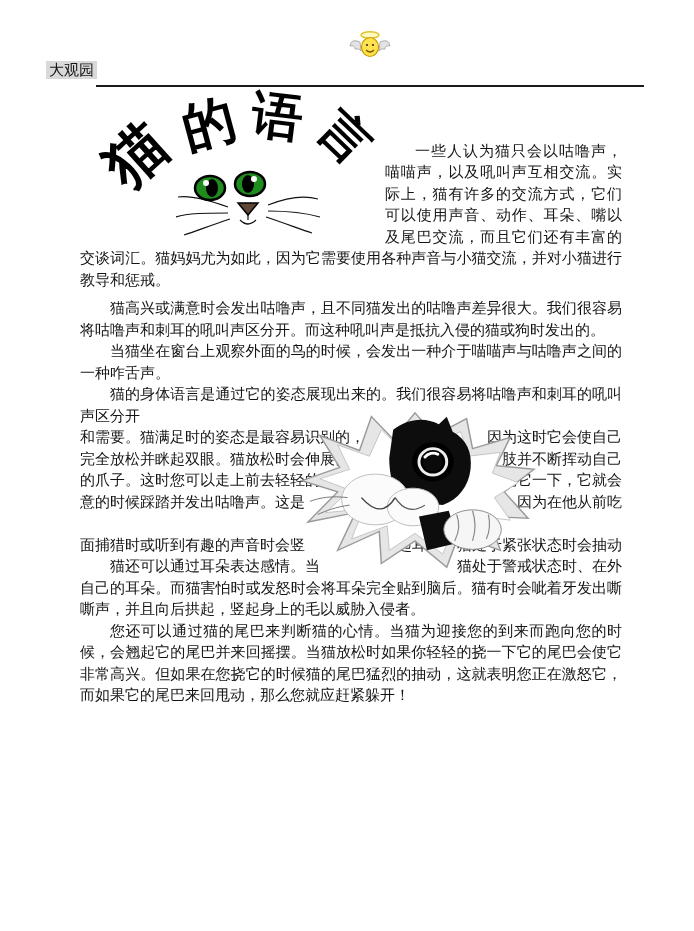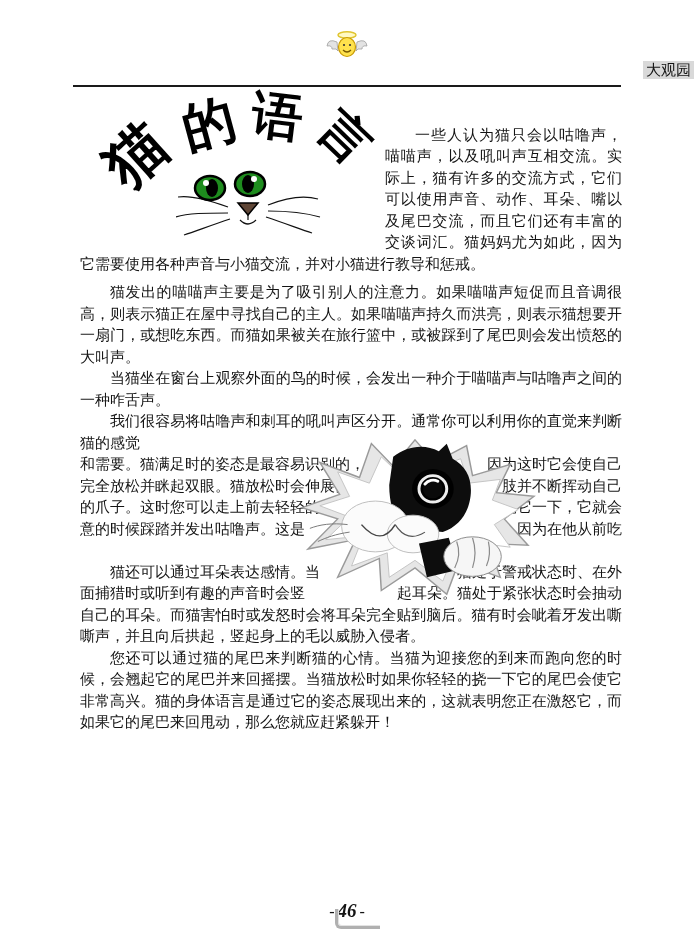--- a/index.html
+++ b/index.html
@@ -7,37 +7,37 @@
     position:relative;
     width:694px; height:931px;
     margin:0 auto;
     background:#ffffff;
     outline:1px solid #e0e0e0;
     font-family:"Liberation Serif","DejaVu Serif",serif;
     font-size:15px; line-height:21.5px; color:#141414;
     overflow:hidden;
   }
   
-  .header { text-align:right; padding-top:30px; }
+  .header { text-align:left; padding-top:30px;margin-left:46px; }
   .angel { display:block; margin:0 auto; }
   .site-name { display:inline-block; background:#d9d9d9; padding:0 3px; font-size:15px; line-height:18px; }
   .header-rule { width:548px; margin:3px auto 0; border-bottom:2px solid #1a1a1a; height:0; }
   
   .content { padding:8px 72px 0 80px; }
   .p { margin:0; text-align:justify; }
   .indent { text-indent:2em; }
   
   .title-float { float:left; width:305px; height:138px; position:relative; }
   .tchar { position:absolute; font-family:"Liberation Sans","DejaVu Sans",sans-serif; font-weight:900; color:#000; line-height:1; }
   .tchar.c0 { left:26px;  top:30px;  font-size:60px; transform:rotate(-42deg); }
   .tchar.c1 { left:102px; top:2px;   font-size:53px; transform:rotate(-15deg); }
   .tchar.c2 { left:172px; top:-4px;  font-size:51px; transform:rotate(7deg); }
   .tchar.c3 { left:240px; top:18px;  font-size:49px; transform:rotate(44deg); }
   .catface { position:absolute; left:96px; top:74px; }
-  #p1 { margin-top:30px; margin-bottom:7px; }
+  #p1 { margin-top:46px; margin-bottom:7px; }
   
   .rows { position:relative; }
   .wraprow { display:flex; height:21.5px; }
   .wl { white-space:nowrap; }
   .wl.pind { text-indent:2em; }
   .wr { flex:1; text-align:right; white-space:nowrap; }
   .torncat { position:absolute; left:218px; top:-16px; }
   
   .footer { position:absolute; bottom:8px; left:0; right:0; text-align:center; }
   .pgwrap { position:relative; display:inline-block; font-size:16px; font-style:italic; }
@@ -87,24 +87,24 @@
         <ellipse cx="36" cy="19" rx="6" ry="9" fill="#000"></ellipse>
         <circle cx="30" cy="14" r="3" fill="#fff"></circle>
         <ellipse cx="74" cy="15" rx="15" ry="12" fill="#1e8c1e" stroke="#000" stroke-width="2.5"></ellipse>
         <ellipse cx="72" cy="15" rx="6" ry="9" fill="#000"></ellipse>
         <circle cx="78" cy="10" r="3" fill="#fff"></circle>
         <path d="M62 34 L82 34 L72 46 Z" fill="#5f4636" stroke="#000" stroke-width="1.5"></path>
       </svg>
     </div>
     <p id="p1" class="p indent">一些人认为猫只会以咕噜声，喵喵声，以及吼叫声互相交流。实际上，猫有许多的交流方式，它们可以使用声音、动作、耳朵、嘴以及尾巴交流，而且它们还有丰富的交谈词汇。猫妈妈尤为如此，因为它需要使用各种声音与小猫交流，并对小猫进行教导和惩戒。</p>
 
-    <p class="p indent">猫发出的喵喵声主要是为了吸引别人的注意力。如果喵喵声短促而且音调很高，则表示猫正在屋中寻找自己的主人。如果喵喵声持久而洪亮，则表示猫想要开一扇门，或想吃东西。而猫如果被关在旅行篮中，或被踩到了尾巴则会发出愤怒的大叫声。</p>
+    <p class="p indent">猫高兴或满意时会发出咕噜声，且不同猫发出的咕噜声差异很大。我们很容易将咕噜声和刺耳的吼叫声区分开。而这种吼叫声是抵抗入侵的猫或狗时发出的。</p>
     <p class="p indent">当猫坐在窗台上观察外面的鸟的时候，会发出一种介于喵喵声与咕噜声之间的一种咋舌声。</p>
 
-    <p class="p indent">我们很容易将咕噜声和刺耳的吼叫声区分开。通常你可以利用你的直觉来判断猫的感觉</p>
+    <p class="p indent">猫的身体语言是通过它的姿态展现出来的。我们很容易将咕噜声和刺耳的吼叫声区分开</p>
     <div class="rows">
       <svg class="torncat" width="238" height="160" viewBox="0 0 240 170" preserveAspectRatio="none">
         <path d="M118 2 L138 26 L170 8 L176 40 L214 28 L200 58 L238 62 L208 86 L232 114 L192 112 L204 148 L162 132 L150 166 L118 138 L84 162 L82 128 L40 148 L58 108 L10 118 L40 86 L4 74 L42 60 L22 26 L62 42 L74 6 L96 30 Z" fill="#e6e6e6" stroke="#9a9a9a" stroke-width="1.5"></path>
         <path d="M112 16 L134 34 L164 22 L172 48 L204 44 L196 66 L222 76 L198 92 L214 116 L184 112 L192 140 L156 126 L146 152 L118 130 L92 148 L90 122 L54 136 L66 104 L28 108 L52 84 L22 72 L52 62 L40 36 L72 48 L84 20 L100 36 Z" fill="#ffffff" stroke="#c4c4c4" stroke-width="1"></path>
         <path d="M96 20 C 110 8, 128 6, 142 14 L 150 6 L 156 22 C 170 30, 176 44, 174 62 C 172 80, 162 94, 146 100 L 106 96 C 96 86, 92 68, 92 50 Z" fill="#0d0d0d"></path>
         <circle cx="136" cy="54" r="21" fill="#000"></circle>
         <circle cx="136" cy="54" r="14" fill="none" stroke="#ededed" stroke-width="3"></circle>
         <circle cx="136" cy="54" r="10" fill="#0a0a0a"></circle>
         <path d="M128 49 a10 10 0 0 1 13 -3" fill="none" stroke="#fff" stroke-width="3" stroke-linecap="round"></path>
         <ellipse cx="78" cy="94" rx="34" ry="27" fill="#fbfbfb" stroke="#bdbdbd"></ellipse>
@@ -129,33 +129,27 @@
         <span class="wr">挠它一下，它就会</span>
       </div>
       <div class="wraprow">
         <span class="wl">意的时候踩踏并发出咕噜声。这是</span>
         <span class="wr">因为在他从前吃</span>
       </div>
       <div class="wraprow">
         <span class="wr"></span>
       </div>
       <div class="wraprow">
+        <span class="wl">面捕猎时或听到有趣的声音时会竖</span>
+        <span class="wr">起耳朵。猫处于紧张状态时会抽动</span>
+      </div>
+      <div class="wraprow">
         <span class="wl pind">猫还可以通过耳朵表达感情。当</span>
         <span class="wr">猫处于警戒状态时、在外</span>
-      </div>
-      <div class="wraprow">
-        <span class="wl">面捕猎时或听到有趣的声音时会竖</span>
-        <span class="wr">起耳朵。猫处于紧张状态时会抽动</span>
       </div>
     </div>
     <p class="p">自己的耳朵。而猫害怕时或发怒时会将耳朵完全贴到脑后。猫有时会呲着牙发出嘶嘶声，并且向后拱起，竖起身上的毛以威胁入侵者。</p>
 
-    <p class="p indent">您还可以通过猫的尾巴来判断猫的心情。当猫为迎接您的到来而跑向您的时候，会翘起它的尾巴并来回摇摆。当猫放松时如果你轻轻的挠一下它的尾巴会使它非常高兴。猫的身体语言是通过它的姿态展现出来的，这就表明您正在激怒它，而如果它的尾巴来回甩动，那么您就应赶紧躲开！</p>
+    <p class="p indent">您还可以通过猫的尾巴来判断猫的心情。当猫为迎接您的到来而跑向您的时候，会翘起它的尾巴并来回摇摆。当猫放松时如果你轻轻的挠一下它的尾巴会使它非常高兴。但如果在您挠它的时候猫的尾巴猛烈的抽动，这就表明您正在激怒它，而如果它的尾巴来回甩动，那么您就应赶紧躲开！</p>
   </div>
 
-  <div class="footer">
-    <span class="pgwrap">
-      <span class="pgbracket"></span>
-      <span>-</span><span class="pgnum">46</span><span>-</span>
-    </span>
-  </div>
 
 </div>
 
 </body></html>

